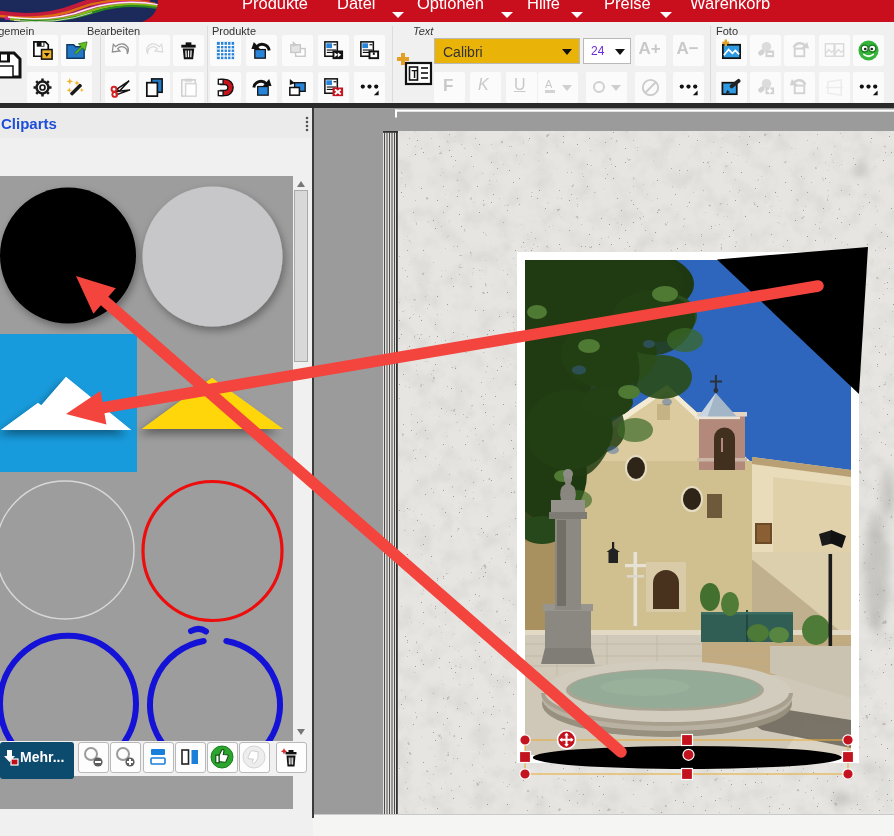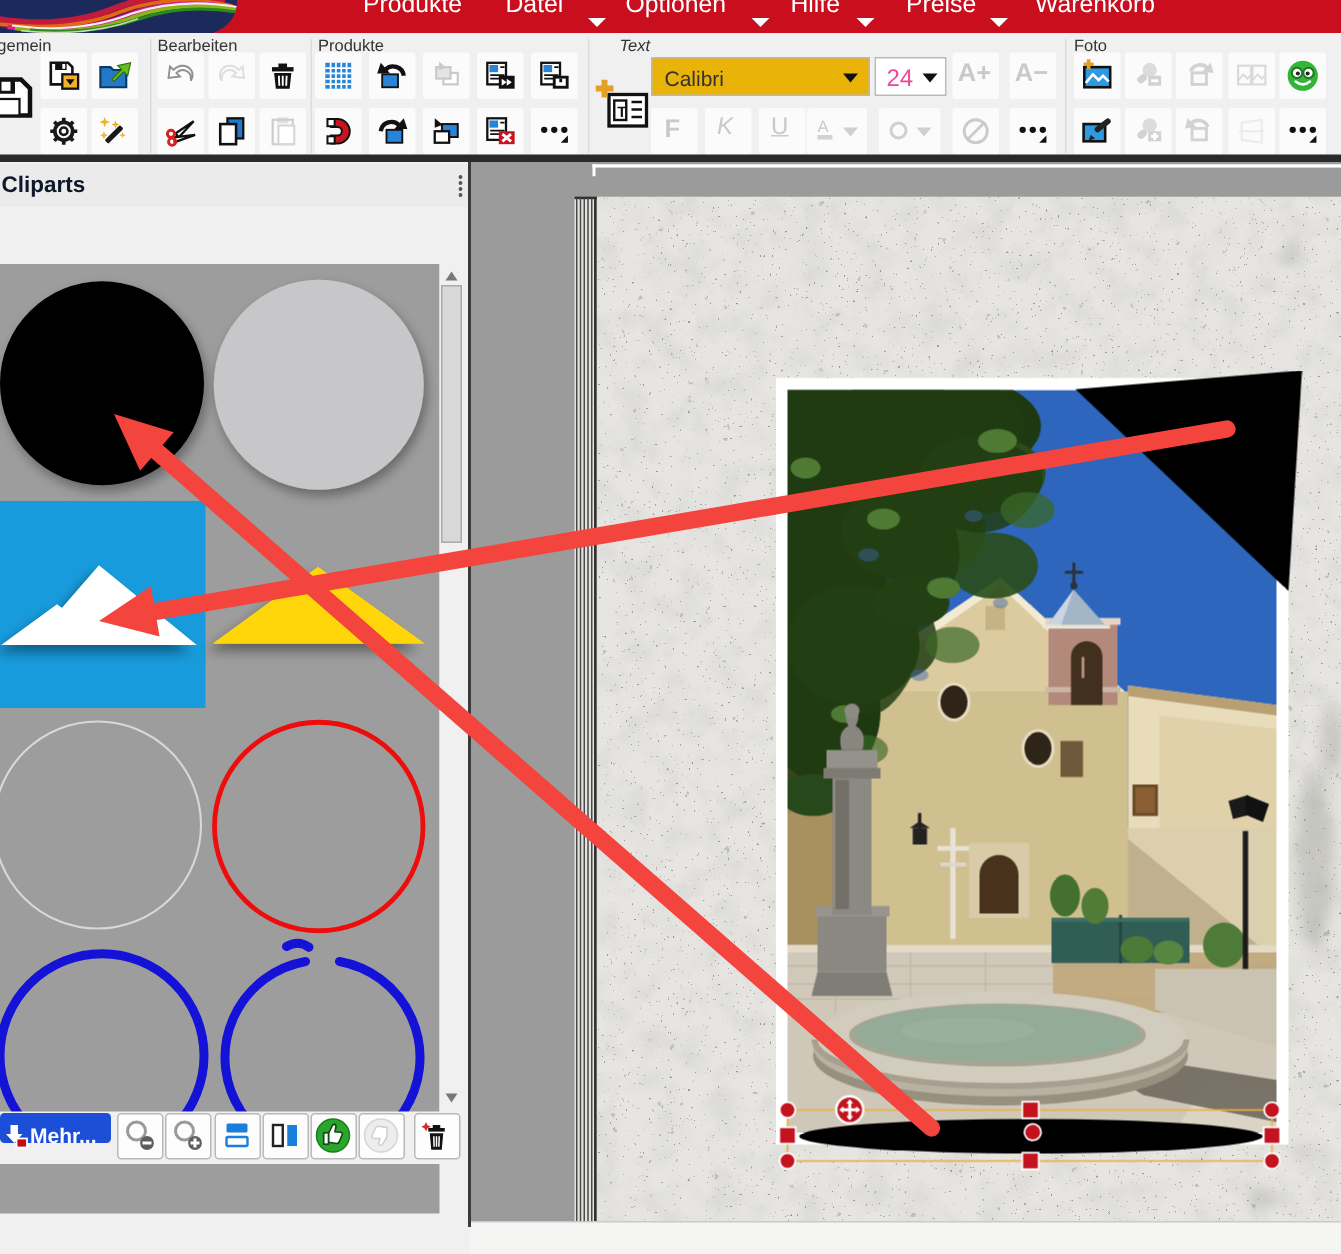--- a/index.html
+++ b/index.html
@@ -11,30 +11,30 @@
 .glabel{position:absolute;top:3px;font-size:11px;color:#333;}
 .gsep{position:absolute;top:4px;width:1px;height:76px;background:#dcdcdc;}
 .tbtn{position:absolute;width:31px;height:31px;background:#fbfbfb;border-radius:2px;}
 .tbtn svg{position:absolute;left:4px;top:4px;}
 #tbdark{position:absolute;left:0;top:103px;width:894px;height:5px;background:#2a2a2a;}
 #canvas{position:absolute;left:313px;top:108px;width:581px;height:710px;background:#9b9b9b;overflow:hidden;}
 #bottomstrip{position:absolute;left:313px;top:814px;width:581px;height:22px;background:#f5f5f4;border-top:1px solid #c9c9c9;}
 #panel{position:absolute;left:0;top:108px;width:313px;height:728px;background:#f0f0f0;}
 #panelborder{position:absolute;left:312px;top:108px;width:2px;height:710px;background:#3b3b3b;}
 #cphead{position:absolute;left:0;top:1px;width:313px;height:29px;background:#ebebeb;}
-#cphead b{position:absolute;left:1px;top:6px;font-size:15px;color:#0f172a;}
+#cphead b{position:absolute;left:1px;top:6px;font-size:15px;color:#1d4ed8;}
 #combo{position:absolute;left:0px;top:38px;width:308px;height:27px;background:#fff;border:1px solid #b4b4b4;box-sizing:border-box;}
 #combo .ctext{position:absolute;left:2px;top:5px;font-size:15px;color:#333;}
 #comboarr{position:absolute;right:5px;top:10px;width:0;height:0;border-left:6px solid transparent;border-right:6px solid transparent;border-top:7px solid #111;}
 #grid{position:absolute;left:0;top:68px;width:293px;height:633px;background:#9d9d9d;overflow:hidden;}
 #vsb{position:absolute;left:293px;top:68px;width:16px;height:565px;background:#f0f0f0;}
 #vsbthumb{position:absolute;left:1px;top:14px;width:14px;height:172px;background:#d8d8d8;border:1px solid #aaa;box-sizing:border-box;}
 .sbarr{position:absolute;left:4px;width:0;height:0;border-left:4px solid transparent;border-right:4px solid transparent;}
 #mehrrow{position:absolute;left:0;top:633px;width:313px;height:35px;background:#f0f0f0;}
-#mehrbtn{position:absolute;left:0px;top:1px;width:74px;height:20px;background:#1d4ed8;border-radius:3px;}
+#mehrbtn{position:absolute;left:0px;top:1px;width:74px;height:37px;background:#0c4a6e;border-radius:3px;}
 #mehrbtn span{position:absolute;left:20px;top:7px;color:#fff;font-weight:bold;font-size:14px;}
 .pbtn{position:absolute;top:1px;width:31px;height:31px;background:#fdfdfd;border:1px solid #b9b9b9;border-radius:3px;box-sizing:border-box;}
 .prow{position:absolute;left:0;width:313px;height:28px;background:linear-gradient(#fbfbfb,#ececec);border-top:1px solid #fff;border-bottom:1px solid #c9c9c9;box-sizing:border-box;}
 .prow b{position:absolute;left:28px;top:5px;font-size:15px;color:#2a2a2a;}
 #overlay{position:absolute;left:0;top:0;width:894px;height:836px;pointer-events:none;}
 </style>
 </head>
 <body>
 <div id="app">
   <div id="menubar">
@@ -62,21 +62,21 @@
     <span class="mi" style="left:417px;">Optionen</span>
       <span class="caret" style="left:501px;"></span>
     <span class="mi" style="left:527px;">Hilfe</span>
       <span class="caret" style="left:571px;"></span>
     <span class="mi" style="left:604px;">Preise</span>
       <span class="caret" style="left:660px;"></span>
     <span class="mi" style="left:690px;">Warenkorb</span>
   </div>
   <div id="toolbar">
     <span class="glabel" style="left:-14px;">Allgemein</span>
-    <span class="glabel" style="left:105px;">Bearbeiten</span>
+    <span class="glabel" style="left:87px;">Bearbeiten</span>
     <span class="glabel" style="left:212px;">Produkte</span>
     <span class="glabel" style="left:413px;font-style:italic;">Text</span>
     <span class="glabel" style="left:716px;">Foto</span>
     <span class="gsep" style="left:100px;"></span>
     <span class="gsep" style="left:206.5px;"></span>
     <span class="gsep" style="left:392px;"></span>
     <span class="gsep" style="left:710px;"></span>
 
     <div style="position:absolute;left:-26px;top:29px;width:48px;height:28px;">
       <svg width="48" height="28" viewBox="0 0 48 28">
@@ -294,21 +294,21 @@
             <line x1="6" y1="0" x2="6" y2="12"></line>
             <line x1="0" y1="6" x2="12" y2="6"></line>
           </g>
       </svg>
     </div>
     <div style="position:absolute;left:434px;top:16px;width:146px;height:26px;background:#eab308;border:1px solid #b9b9b9;box-sizing:border-box;">
       <span style="position:absolute;left:8px;top:5px;font-size:14px;color:#333;">Calibri</span>
       <span style="position:absolute;right:7px;top:10px;width:0;height:0;border-left:5.5px solid transparent;border-right:5.5px solid transparent;border-top:6.5px solid #111;"></span>
     </div>
     <div style="position:absolute;left:583px;top:16px;width:48px;height:26px;background:#fff;border:1px solid #b9b9b9;box-sizing:border-box;">
-      <span style="position:absolute;left:7px;top:5px;font-size:16px;color:#ec4899;">24</span>
+      <span style="position:absolute;left:7px;top:5px;font-size:12px;color:#6d28d9;">24</span>
       <span style="position:absolute;right:5px;top:10px;width:0;height:0;border-left:5.5px solid transparent;border-right:5.5px solid transparent;border-top:6.5px solid #111;"></span>
     </div>
     <div class="tbtn" style="left:634.5px;top:13px;">
         <span style="position:absolute;left:4px;top:4px;font-size:17px;font-weight:bold;color:#c9c9c9;">A+</span>
       </div>
     <div class="tbtn" style="left:672.5px;top:13px;">
         <span style="position:absolute;left:4px;top:4px;font-size:17px;font-weight:bold;color:#c9c9c9;">A−</span>
       </div>
     <div class="tbtn" style="left:434px;top:50px;">
         <span style="position:absolute;left:9px;top:4px;font-size:17px;font-weight:bold;color:#c9c9c9;">F</span>

